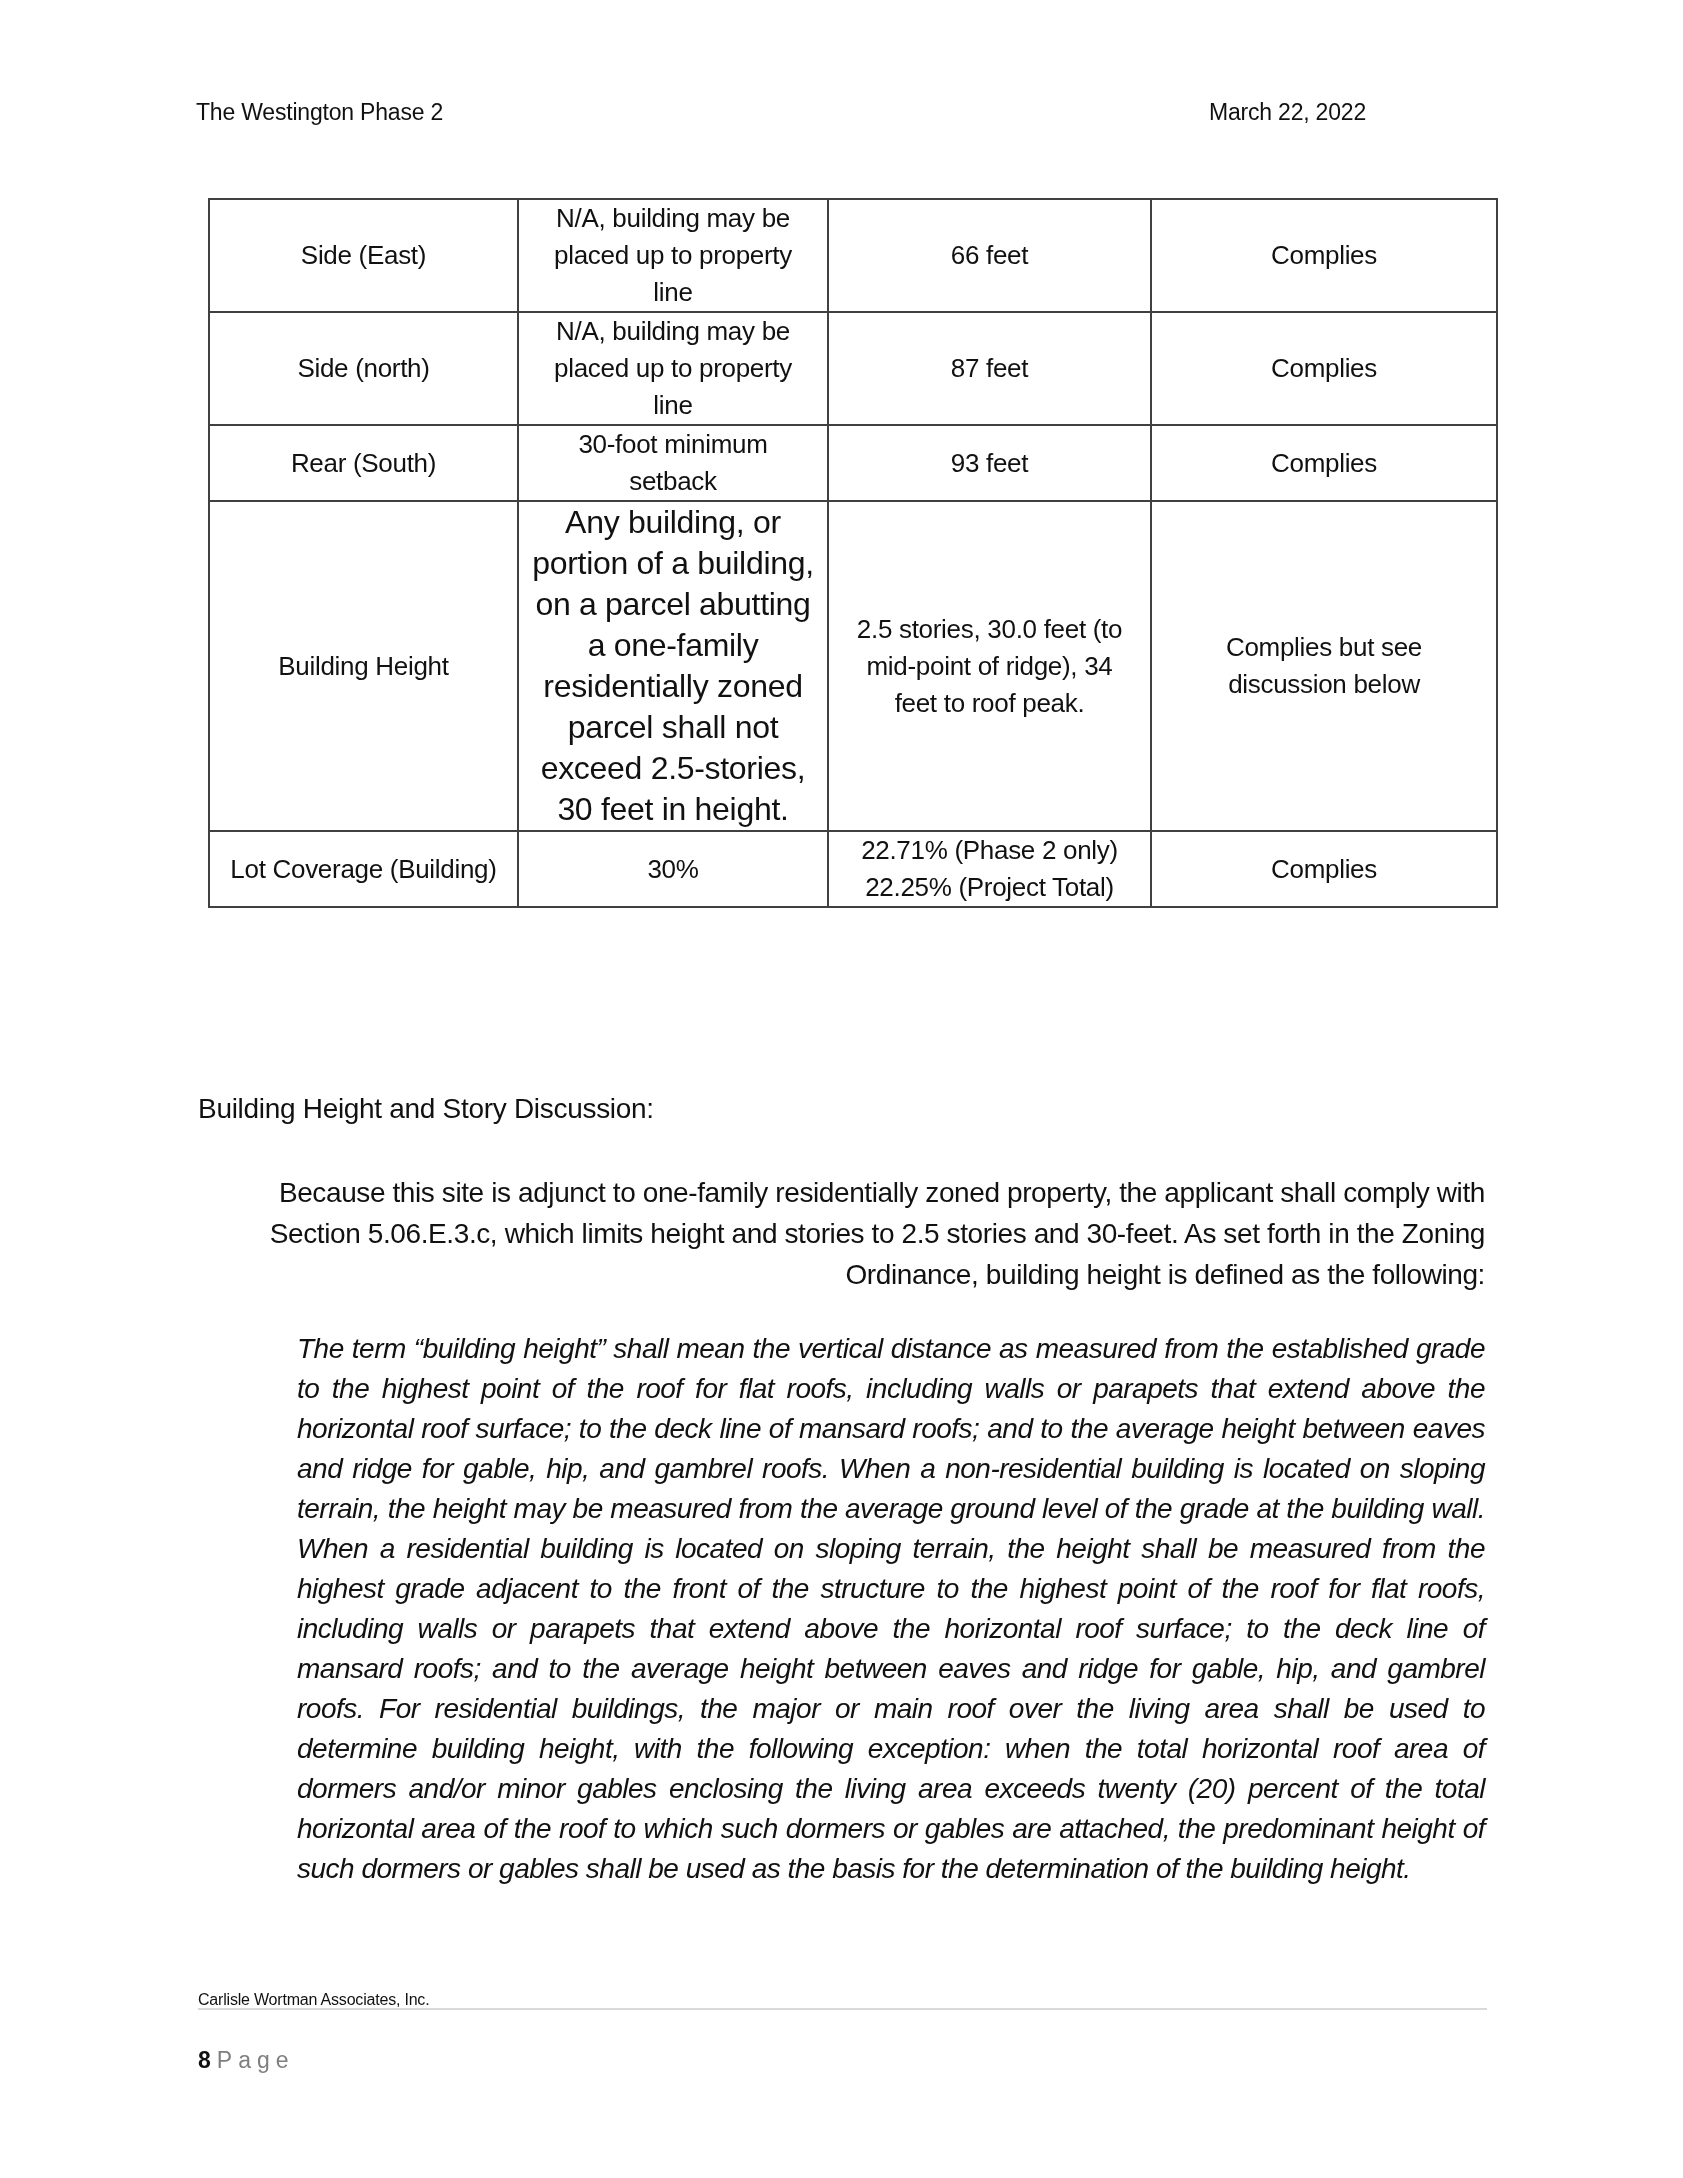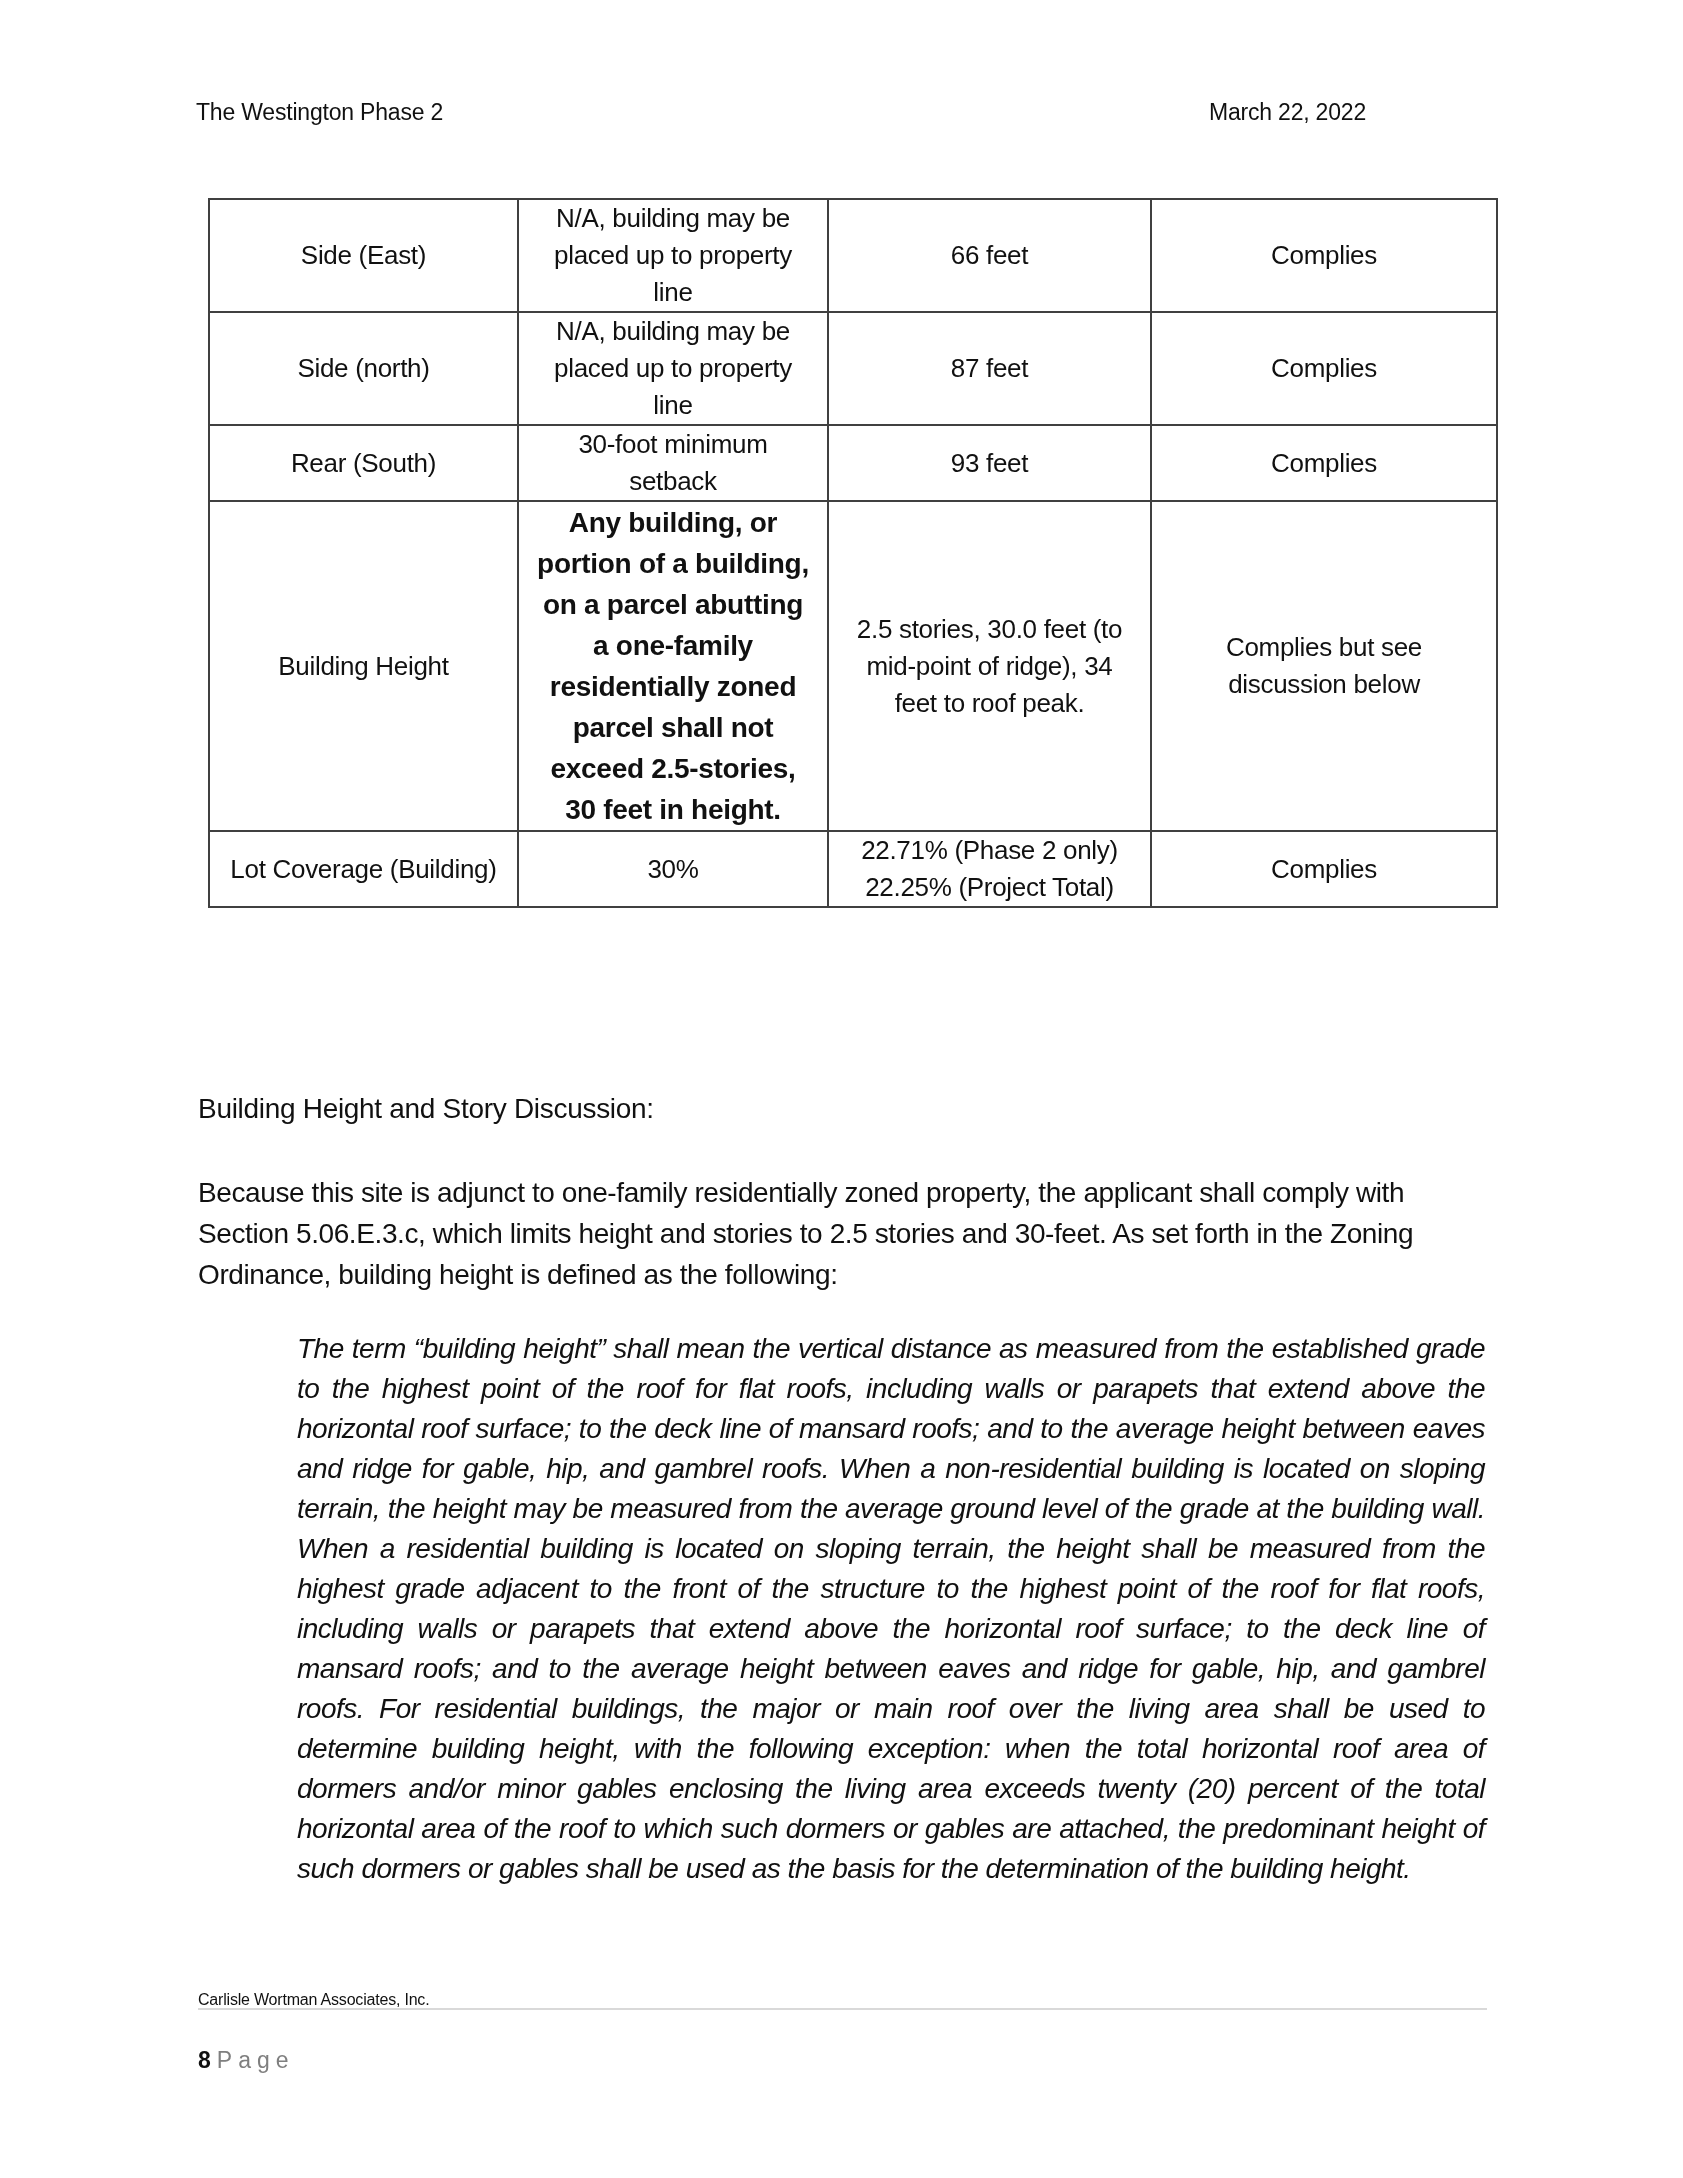--- a/index.html
+++ b/index.html
@@ -44,41 +44,42 @@
       box-sizing: border-box;
     }
     td.c1 { width: 309px; }
     td.c2 { width: 310px; }
     td.c3 { width: 323px; }
     td.c4 { width: 346px; }
     tr.r-east td { height: 113px; }
     tr.r-north td { height: 113px; }
     tr.r-rear td { height: 76px; }
     tr.r-height td { height: 325px; }
-    tr.r-height td.c2 { line-height: 41px; font-size: 28px; font-weight: bold; }
+    tr.r-height td.c2 { line-height: 41px; font-size: 32px; }
     tr.r-lot td { height: 75px; }
     tr.r-open td { height: 75px; }
     tr.r-park td { height: 75px; }
     .multi span { display: block; }
 
     .section-heading {
       position: absolute;
       top: 1093px;
       left: 198px;
       font-size: 28px;
       letter-spacing: -0.3px;
     }
     .body-para {
       position: absolute;
       top: 1172px;
       left: 198px;
       width: 1287px;
       font-size: 28px;
       line-height: 41px;
       letter-spacing: -0.4px;
+      text-align: right;
     }
     .quote {
       position: absolute;
       top: 1329px;
       left: 297px;
       width: 1188px;
       font-size: 28px;
       line-height: 40px;
       font-style: italic;
       text-align: justify;

